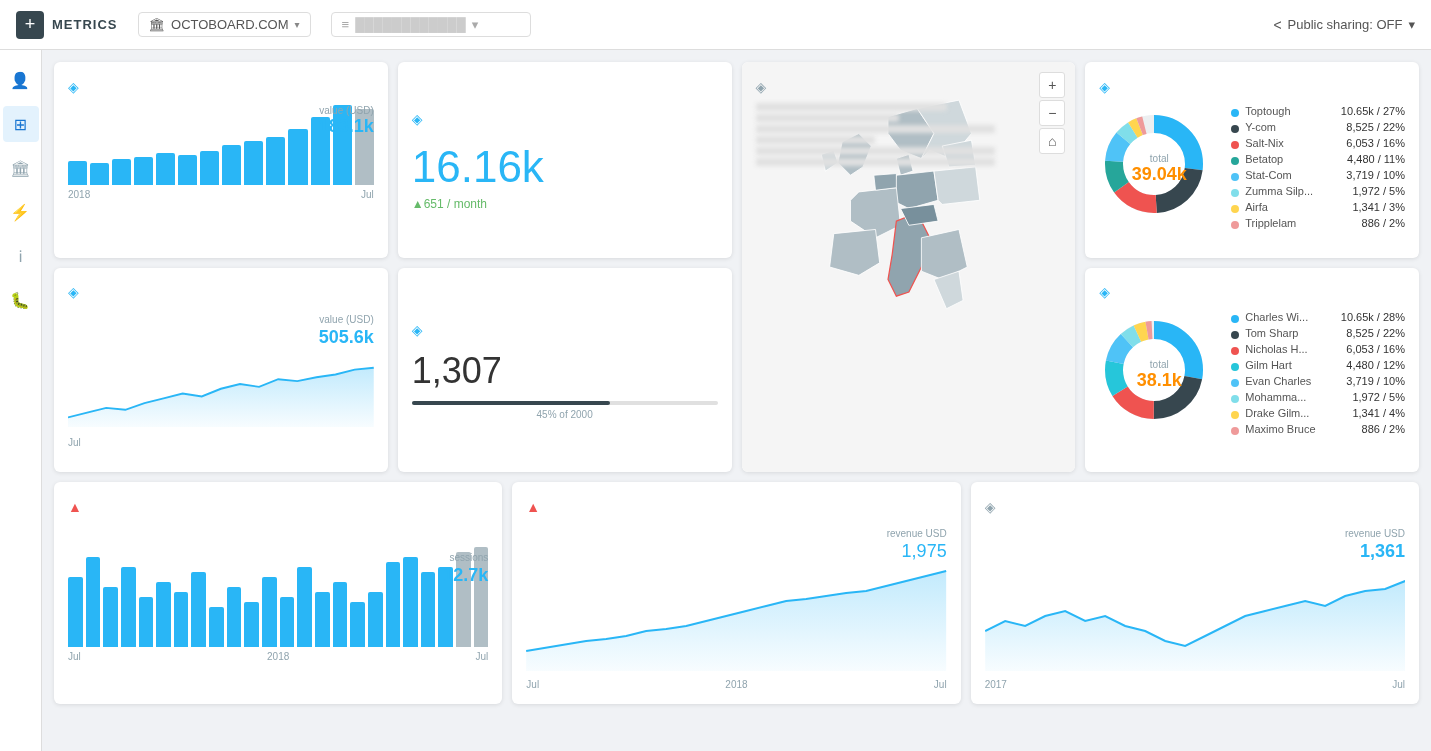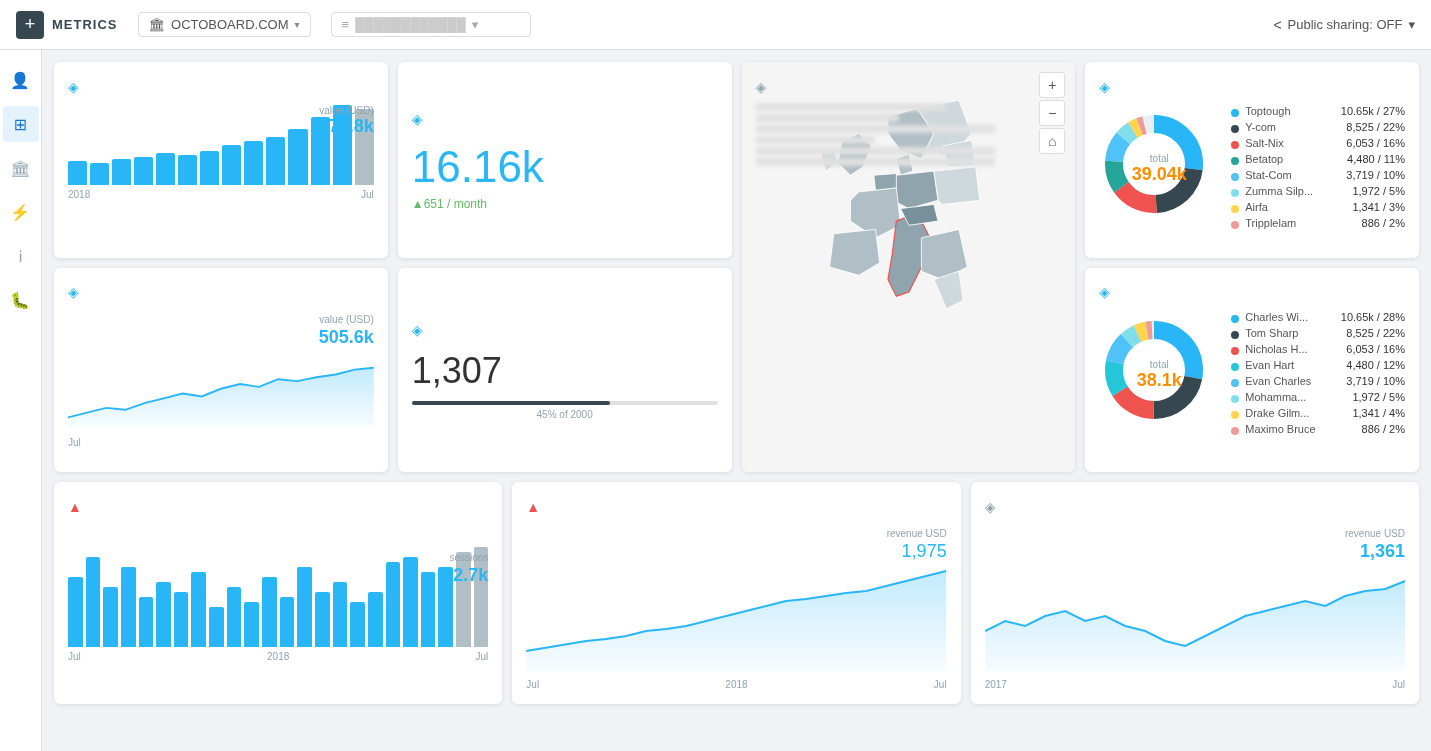--- a/index.html
+++ b/index.html
@@ -205,21 +205,21 @@
           <div>
             <div class="blurred-title"></div>
             <div class="blurred-sub"></div>
           </div>
         </div>
       </div>
     </div>
     <div class="chart-container">
       <div class="chart-value-label">
         <span style="font-size:10px;color:#90a4ae;">value (USD)</span>
-        <span class="value">178.8k</span>
+        <span class="value">183.1k</span>
       </div>
       <div class="bar-chart">
         <div class="bar" style="height:30%;"></div>
         <div class="bar" style="height:28%;"></div>
         <div class="bar" style="height:32%;"></div>
         <div class="bar" style="height:35%;"></div>
         <div class="bar" style="height:40%;"></div>
         <div class="bar" style="height:38%;"></div>
         <div class="bar" style="height:42%;"></div>
         <div class="bar" style="height:50%;"></div>
@@ -471,21 +471,21 @@
           <span class="legend-name">Tom Sharp</span>
           <span class="legend-value">8,525 / 22%</span>
         </div>
         <div class="legend-item">
           <div class="legend-dot" style="background:#ef5350;"></div>
           <span class="legend-name">Nicholas H...</span>
           <span class="legend-value">6,053 / 16%</span>
         </div>
         <div class="legend-item">
           <div class="legend-dot" style="background:#26c6da;"></div>
-          <span class="legend-name">Evan Hart</span>
+          <span class="legend-name">Gilm Hart</span>
           <span class="legend-value">4,480 / 12%</span>
         </div>
         <div class="legend-item">
           <div class="legend-dot" style="background:#4fc3f7;"></div>
           <span class="legend-name">Evan Charles</span>
           <span class="legend-value">3,719 / 10%</span>
         </div>
         <div class="legend-item">
           <div class="legend-dot" style="background:#80deea;"></div>
           <span class="legend-name">Mohamma...</span>

